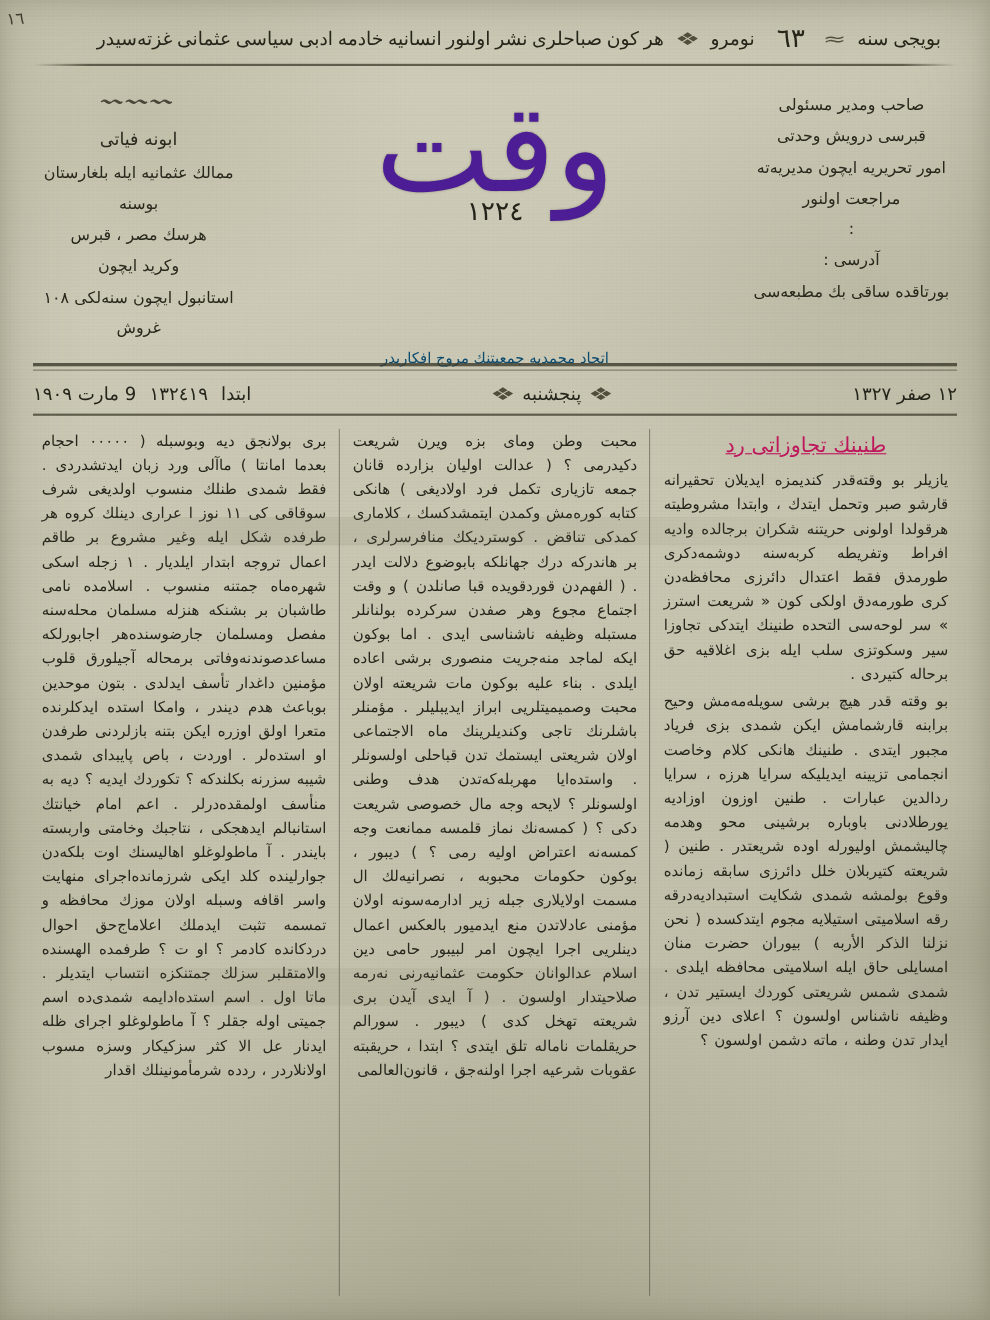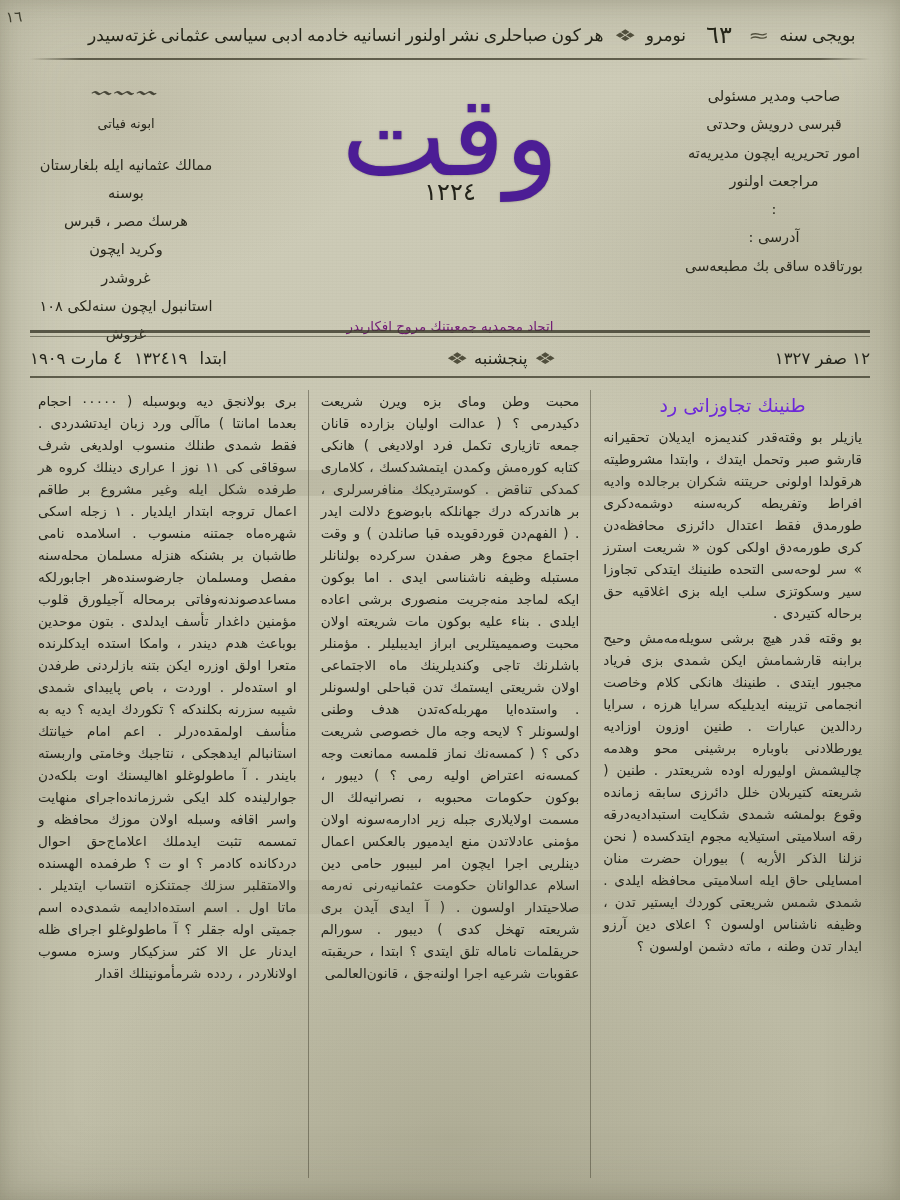--- a/index.html
+++ b/index.html
@@ -112,22 +112,22 @@
   }
   .mast-col .deco {
     font-size: 13px;
     letter-spacing: 2px;
     margin-bottom: 6px;
     opacity: .8;
     transform: scaleX(1.5);
     display: inline-block;
   }
   .mast-col .name {
-    font-size: 13px;
-    margin-bottom: 14px;
+    font-size: 16px;
+    margin-bottom: 1px;
   }
   .mast-col.right { padding-top: 16px; }
   .mast-center {
     flex: 1;
     position: relative;
     text-align: center;
   }
   .logo {
     font-size: 112px;
     line-height: 1;
@@ -142,21 +142,21 @@
     letter-spacing: 2px;
     color: #23231a;
     margin-top: -14px;
   }
   .motto {
     position: absolute;
     left: 0; right: 0;
     bottom: -18px;
     font-size: 13.5px;
     direction: rtl;
-    color: #701a75;
+    color: #0c4a6e;
   }
   .rule-mid {
     position: absolute;
     left: 30px; right: 30px; top: 330px;
     height: 3px;
     background: #3b3a2a;
     opacity: .8;
   }
   .rule-mid2 {
     position: absolute;
@@ -213,21 +213,22 @@
     content: "";
     position: absolute;
     right: 0; top: 4px; bottom: 8px;
     width: 1px;
     background: rgba(55,53,38,0.45);
   }
   .col-head {
     text-align: center;
     font-size: 19px;
     margin: 4px 0 10px 0;
-    color: #6d28d9;
+    color: #be185d;
+    text-decoration: underline;
   }
   .para {
     font-size: 13.6px;
     line-height: 1.62;
     text-align: justify;
     text-align-last: right;
     margin: 0 0 3px 0;
     color: #26261c;
     word-spacing: 1px;
   }
@@ -263,21 +264,20 @@
     <div class="rule-top"></div>
 
     <div class="mast-grid">
 
       <div class="mast-col left">
         <div class="deco">〰〰〰</div>
         <div class="name">ابونه فیاتی</div>
         <div>ممالك عثمانیه ایله بلغارستان بوسنه</div>
         <div>هرسك مصر ، قبرس</div>
         <div>وكرید ایچون</div>
-        <div>غروشدر</div>
         <div>استانبول ایچون سنه‌لكی ١٠٨</div>
         <div>غروش</div>
       </div>
 
       <div class="mast-center">
         <div class="logo">وقت</div>
         <div class="logo-year">١٢٢٤</div>
         <div class="motto">اتحاد محمدیه جمعیتنك مروج افکاریدر</div>
       </div>
 
@@ -300,21 +300,21 @@
   <div class="datebar">
     <span>١٢ صفر ١٣٢٧</span>
     <span class="mid">
       <span class="ornament">❖</span>
       <span>پنجشنبه</span>
       <span class="ornament">❖</span>
     </span>
     <span class="left">
       <span>ابتدا</span>
       <span>١٣٢٤١٩</span>
-      <span>٤ مارت ١٩٠٩</span>
+      <span>9 مارت ١٩٠٩</span>
     </span>
   </div>
   <div class="rule-under-date"></div>
 
   <div class="columns">
 
     <div class="col">
       <div class="col-head">طنینك تجاوزاتی رد</div>
       <p class="para">یازیلر بو وقته‌قدر كندیمزه ایدیلان تحقیرانه قارشو صبر وتحمل ایتدك ، وابتدا مشروطیته هرقولدا اولونی حریتنه شكران برجالده وادیه افراط وتفریطه كربه‌سنه دوشمه‌دكری طورمدق فقط اعتدال دائرزی محافظه‌دن كری طورمه‌دق اولكی كون « شریعت استرز » سر لوحه‌سی التحده طنینك ایتدكی تجاوزا سیر وسكوتزی سلب ایله بزی اغلاقیه حق برحاله كتیردی .</p>
       <p class="para">بو وقته قدر هیچ برشی سویله‌مه‌مش وحیح برابنه قارشمامش ایكن شمدی بزی فریاد مجبور ایتدی . طنینك هانكی كلام وخاصت انجمامی تزیینه ایدیلیكه سرایا هرزه ، سرایا ردالدین عبارات . طنین اوزون اوزادیه یورطلادنی باوباره برشینی محو وهدمه چالیشمش اولیورله اوده شریعتدر . طنین ( شریعته كتیربلان خلل دائرزی سابقه زمانده وقوع بولمشه شمدی شكایت استبدادیه‌درقه رقه اسلامیتی استیلایه مجوم ایتدكسده ( نحن نزلنا الذكر الأربه ) بیوران حضرت منان امسایلی حاق ایله اسلامیتی محافظه ایلدی . شمدی شمس شریعتی كوردك ایستیر تدن ، وظیفه ناشناس اولسون ؟ اعلای دین آرزو ایدار تدن وطنه ، ماته دشمن اولسون ؟</p>

